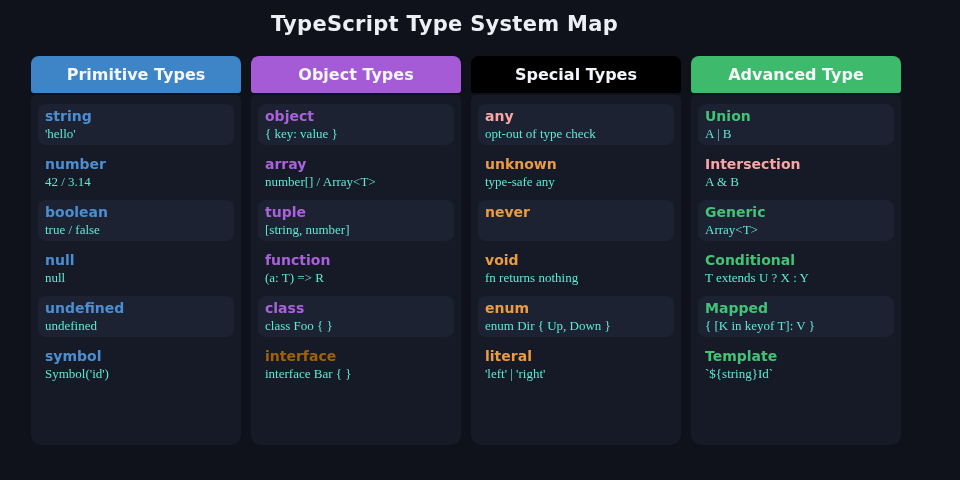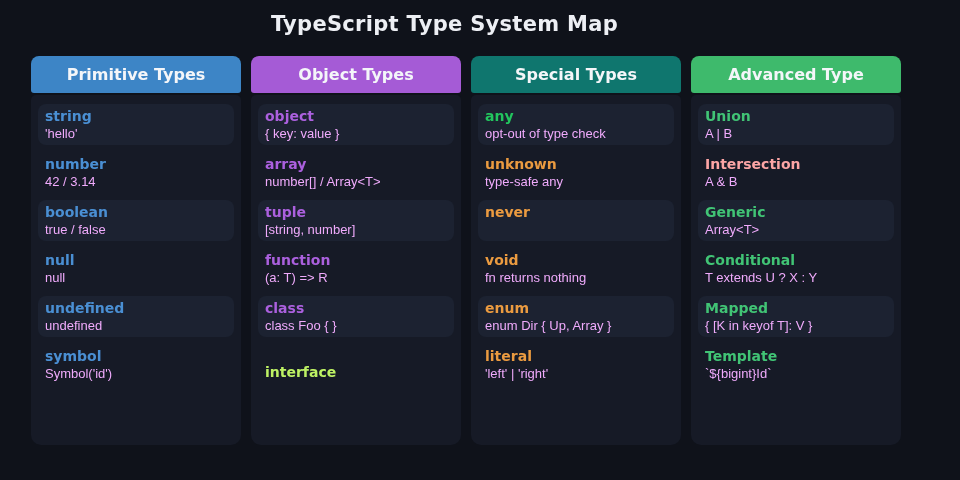--- a/index.html
+++ b/index.html
@@ -68,23 +68,23 @@
   .row.alt {
     background: #1c2231;
   }
   .row-title {
     font-size: 14px;
     font-weight: bold;
     line-height: 19px;
     white-space: nowrap;
   }
   .row-desc {
-    font-family: Liberation Sans, sans-serif;
+    font-family: Liberation Serif, serif;
     font-size: 13px;
-    color: #f0abfc;
+    color: #5eead4;
     line-height: 16px;
     white-space: nowrap;
   }
 </style>
 </head>
 <body>
 
 <div class="page">
   <div class="main-title">TypeScript Type System Map</div>
   <div class="columns" id="columns">
@@ -134,46 +134,46 @@
   </div>
           <div class="row">
     <div class="row-title" style="color: rgb(171, 96, 222);">function</div>
     <div class="row-desc">(a: T) =&gt; R</div>
   </div>
           <div class="row alt">
     <div class="row-title" style="color: rgb(171, 96, 222);">class</div>
     <div class="row-desc">class Foo { }</div>
   </div>
           <div class="row">
-    <div class="row-title" style="color: #bef264; margin-top: 16px;">interface</div>
+    <div class="row-title" style="color: #a16207;">interface</div>
     <div class="row-desc">interface Bar { }</div>
   </div>
         </div>
   </div>
       <div class="column">
-    <div class="col-header" style="background: #0f766e;">Special Types</div>
-    <div class="col-body">
-          <div class="row alt">
-    <div class="row-title" style="color: #22c55e;">any</div>
+    <div class="col-header" style="background: #000000;">Special Types</div>
+    <div class="col-body">
+          <div class="row alt">
+    <div class="row-title" style="color: #fca5a5;">any</div>
     <div class="row-desc">opt-out of type check</div>
   </div>
           <div class="row">
     <div class="row-title" style="color: rgb(235, 155, 64);">unknown</div>
     <div class="row-desc">type-safe any</div>
   </div>
           <div class="row alt">
     <div class="row-title" style="color: rgb(235, 155, 64);">never</div>
   </div>
           <div class="row">
     <div class="row-title" style="color: rgb(235, 155, 64);">void</div>
     <div class="row-desc">fn returns nothing</div>
   </div>
           <div class="row alt">
     <div class="row-title" style="color: rgb(235, 155, 64);">enum</div>
-    <div class="row-desc">enum Dir { Up, Array }</div>
+    <div class="row-desc">enum Dir { Up, Down }</div>
   </div>
           <div class="row">
     <div class="row-title" style="color: rgb(235, 155, 64);">literal</div>
     <div class="row-desc">'left' | 'right'</div>
   </div>
         </div>
   </div>
       <div class="column">
     <div class="col-header" style="background: rgb(62, 186, 108);">Advanced Type</div>
     <div class="col-body">
@@ -192,18 +192,18 @@
           <div class="row">
     <div class="row-title" style="color: rgb(65, 196, 117);">Conditional</div>
     <div class="row-desc">T extends U ? X : Y</div>
   </div>
           <div class="row alt">
     <div class="row-title" style="color: rgb(65, 196, 117);">Mapped</div>
     <div class="row-desc">{ [K in keyof T]: V }</div>
   </div>
           <div class="row">
     <div class="row-title" style="color: rgb(65, 196, 117);">Template</div>
-    <div class="row-desc">`${bigint}Id`</div>
+    <div class="row-desc">`${string}Id`</div>
   </div>
         </div>
   </div>
     </div>
 </div>
 
 </body></html>

